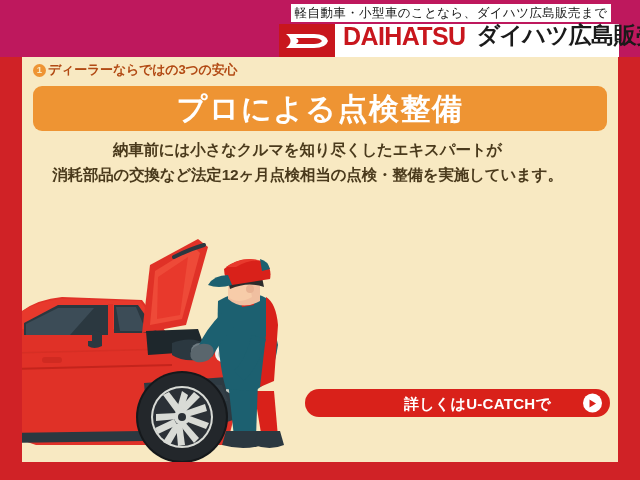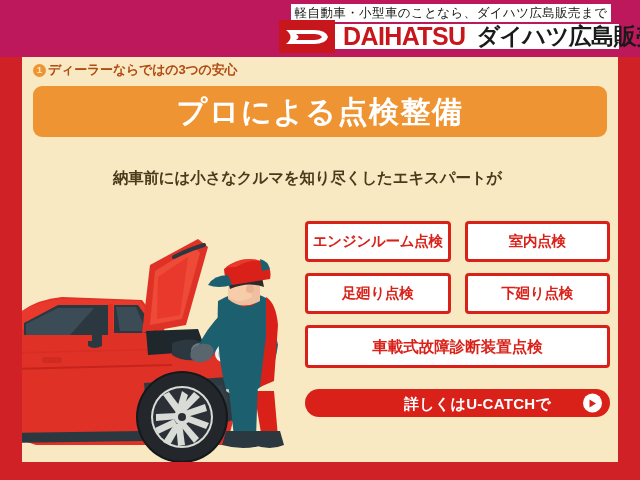--- a/index.html
+++ b/index.html
@@ -43,24 +43,23 @@
     color: #151515;
     letter-spacing: 0.4px;
     white-space: nowrap;
     line-height: 1;
   }
   .logo-bar {
     position: absolute;
     left: 279px;
     top: 24px;
     width: 340px;
-    height: 25px;
-    background: #ffffff;
-    display: flex;
-    align-items: center;
+    height: 33px;
+    background: #ffffff;
+    display: flex;
   }
   .logo-mark-box {
     width: 56px;
     height: 33px;
     background: #C8161D;
     display: flex;
     align-items: center;
     justify-content: center;
     flex: none;
   }
@@ -123,39 +122,39 @@
     color: #B24A14;
     margin-left: 2px;
     letter-spacing: -0.2px;
   }
 
   .banner {
     position: absolute;
     left: 11px;
     top: 29px;
     width: 574px;
-    height: 51px;
+    height: 45px;
     background: #EE9433;
     border-radius: 9px;
     display: flex;
     align-items: center;
     justify-content: center;
   }
   .banner-text {
     font-size: 30px;
     font-weight: bold;
     color: #ffffff;
     letter-spacing: 1.5px;
     line-height: 1;
   }
 
   .lead {
     position: absolute;
     left: 0;
-    top: 108px;
+    top: 80px;
     width: 571px;
     text-align: center;
     color: #4A3A1C;
   }
   .lead-line {
     font-size: 15.5px;
     font-weight: bold;
     line-height: 25px;
     letter-spacing: -0.2px;
     white-space: nowrap;
@@ -270,20 +269,21 @@
       <span class="eyebrow-num">1</span>
       <span class="eyebrow-text">ディーラーならではの3つの安心</span>
     </div>
 
     <div class="banner">
       <div class="banner-text">プロによる点検整備</div>
     </div>
 
     <div class="lead">
       <div class="lead-line">納車前には小さなクルマを知り尽くしたエキスパートが</div>
+      <div class="lead-line">消耗部品の交換など法定12ヶ月点検相当の点検・整備を実施しています。</div>
     </div>
 
     <div class="illustration">
       <svg width="290" height="257" viewBox="0 0 290 257">
 
         <path d="M-10 115 L-10 232 L14 240 L205 240 L215 200 L212 150
                  L150 135 L120 95 L40 92 Q8 95 -10 115 Z" fill="#E03127"></path>
 
         <path d="M-10 115 Q6 97 40 94 L118 96 L140 124 L-10 124 Z" fill="#E8392C"></path>
 
@@ -374,46 +374,20 @@
         <path d="M206 76 Q218 66 240 72 L242 82 Q226 76 208 84 Z" fill="#2B2B2B"></path>
 
         <path d="M202 64 Q220 48 244 58 Q250 64 248 74 L210 80 Q202 74 202 64 Z" fill="#D9211A"></path>
         <path d="M204 62 Q222 50 240 56 Q228 54 214 62 Z" fill="#E8392C"></path>
 
         <path d="M206 70 Q192 70 186 80 Q196 84 210 80 Z" fill="#1C6070"></path>
         <path d="M238 54 Q246 56 248 64 L240 66 Z" fill="#1C6070"></path>
       </svg>
     </div>
 
-    <div class="check-grid">
-
-      <div class="check-row">
-        <div class="check-btn">
-          <span class="check-label">エンジンルーム点検</span>
-        </div>
-        <div class="check-btn">
-          <span class="check-label">室内点検</span>
-        </div>
-      </div>
-
-      <div class="check-row">
-        <div class="check-btn">
-          <span class="check-label">足廻り点検</span>
-        </div>
-        <div class="check-btn">
-          <span class="check-label">下廻り点検</span>
-        </div>
-      </div>
-
-      <div class="check-row">
-        <div class="check-btn wide">
-          <span class="check-label">車載式故障診断装置点検</span>
-        </div>
-      </div>
-    </div>
 
     <div class="cta">
       <span class="cta-label">詳しくはU-CATCHで</span>
       <span class="cta-arrow">
         <svg width="9" height="10" viewBox="0 0 9 10">
           <path d="M1.5 1 L8 5 L1.5 9 Z" fill="#D9211A"></path>
         </svg>
       </span>
     </div>
 

